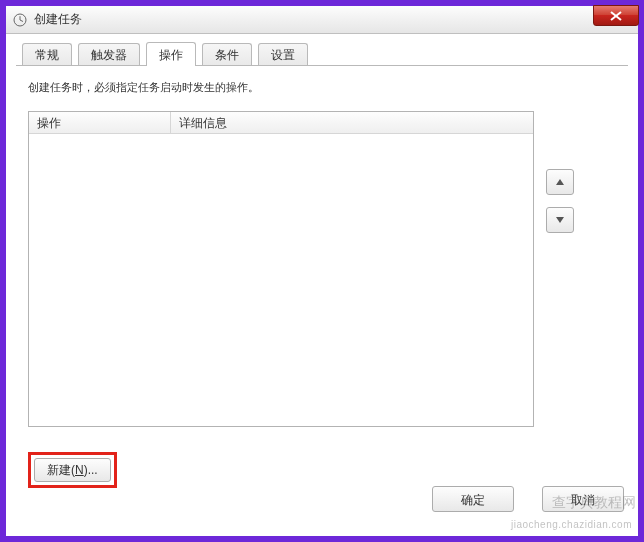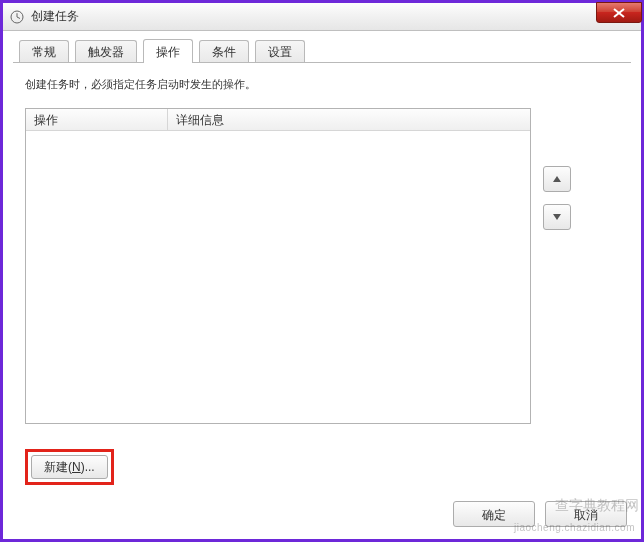--- a/index.html
+++ b/index.html
@@ -10,21 +10,21 @@
     font-size: 12px;
     background: #d8dce4;
     width: 644px;
     height: 542px;
     overflow: hidden;
   }
   .window {
     width: 644px;
     height: 542px;
     background: #fff;
-    border: 3px solid #6d28d9;
+    border: 6px solid #6d28d9;
     position: relative;
   }
   .titlebar {
     height: 28px;
     background: linear-gradient(to bottom, #fdfdfd 0%, #f1f1f1 50%, #e6e6e6 100%);
     border-bottom: 1px solid #bfbfbf;
     display: flex;
     align-items: center;
     padding: 0 6px;
     position: relative;
@@ -184,23 +184,23 @@
     text-align: center;
   }
   .btn.disabled {
     color: #9a9a9a;
     cursor: default;
   }
   .btn .ul { text-decoration: underline; }
   .dialog-buttons {
     position: absolute;
     right: 14px;
-    bottom: 12px;
-    display: flex;
-    gap: 10px;
+    bottom: 24px;
+    display: flex;
+    gap: 28px;
   }
   .dlg-btn {
     width: 82px;
     height: 26px;
     border: 1px solid #acacac;
     background: linear-gradient(to bottom, #fdfdfd, #e8e8e8);
     border-radius: 3px;
     color: #333;
     line-height: 24px;
     text-align: center;

